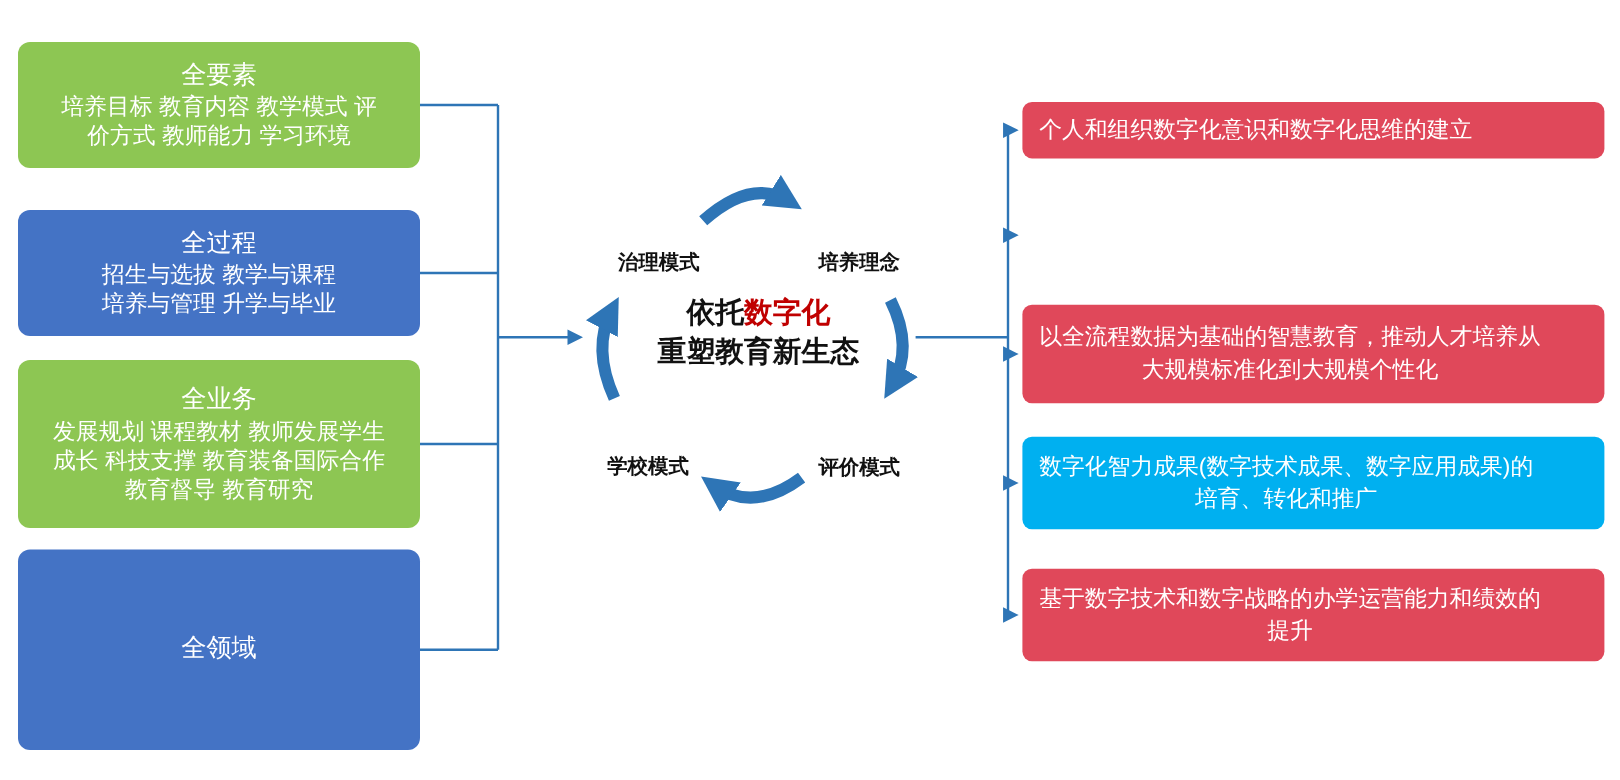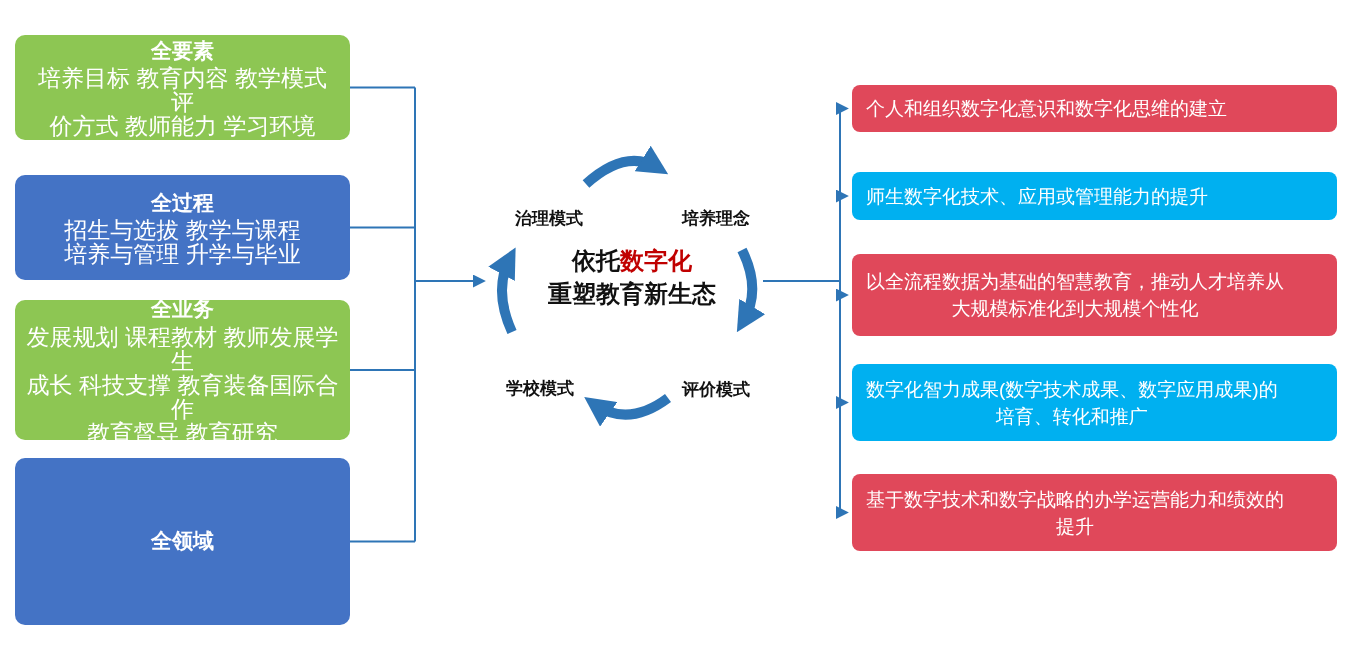--- a/index.html
+++ b/index.html
@@ -8,22 +8,22 @@
   .canvas { position:relative; width:1350px; height:650px; background:#fff; overflow:hidden; }
 
   #connector-svg { position:absolute; left:0; top:0; width:1350px; height:650px; }
   #connector-svg .thin path { stroke:var(--connector-blue,#2E75B6); stroke-width:2; fill:none; }
   #connector-svg .thick path { stroke:var(--connector-blue,#2E75B6); stroke-width:10; fill:none; }
   #connector-svg marker path { fill:var(--connector-blue,#2E75B6); stroke:none; }
 
   .lbox { position:absolute; left:15px; width:335px; border-radius:10px; color:#fff;
           display:flex; flex-direction:column; justify-content:center; align-items:center;
           text-align:center; padding:6px 10px; }
-  .lbox-title { font-size:21px; font-weight:bold; line-height:1.35; }
-  .lbox-body  { font-size:23px; line-height:24px; white-space:pre-line; margin-top:1px; }
+  .lbox-title { font-size:21px; font-weight:normal; line-height:1.35; }
+  .lbox-body  { font-size:19px; line-height:24px; white-space:pre-line; margin-top:1px; }
 
   .rbox { position:absolute; left:852px; width:485px; border-radius:8px; color:#fff;
           display:flex; align-items:center; padding:0 14px; }
   .rbox-text { font-size:19px; line-height:27px; white-space:pre-line;text-align:center; }
 
   .box-green { background:var(--green-box,#8DC653); }
   .box-blue  { background:var(--blue-box,#4473C5);text-align:center; }
   .box-red   { background:var(--red-box,#E0485A); }
   .box-cyan  { background:var(--cyan-box,#00B0F0); }
 
@@ -100,23 +100,20 @@
 
   <div class="center-text">
     <div class="center-line1"><span>依托</span><span class="hl">数字化</span></div>
     <div class="center-line2">重塑教育新生态</div>
   </div>
 
   <div class="rbox box-red" style="top:85px;height:47px">
     <div class="rbox-text">个人和组织数字化意识和数字化思维的建立</div>
   </div>
 
-  <div class="rbox box-cyan" style="top:172px;height:48px">
-    <div class="rbox-text">师生数字化技术、应用或管理能力的提升</div>
-  </div>
 
   <div class="rbox box-red" style="top:254px;height:82px">
     <div class="rbox-text">以全流程数据为基础的智慧教育，推动人才培养从
 大规模标准化到大规模个性化</div>
   </div>
 
   <div class="rbox box-cyan" style="top:364px;height:77px">
     <div class="rbox-text">数字化智力成果(数字技术成果、数字应用成果)的
 培育、转化和推广</div>
   </div>

